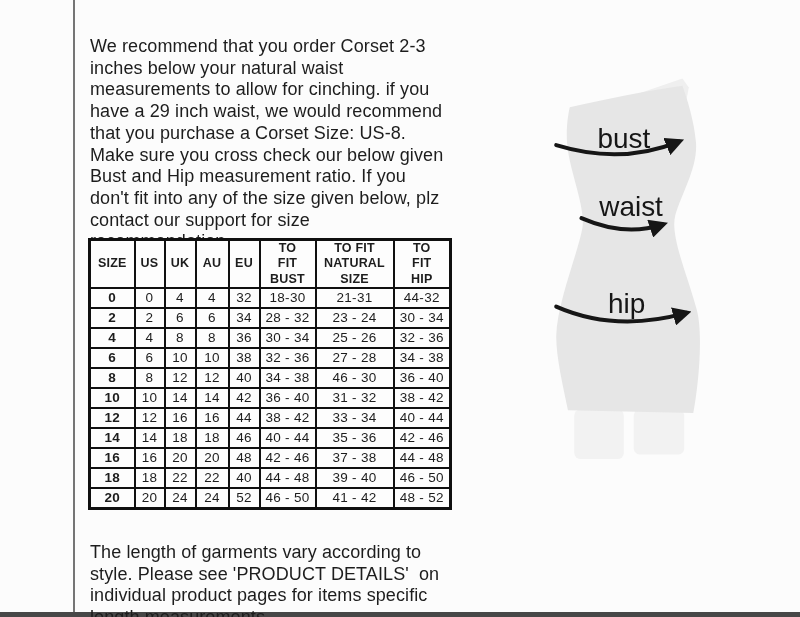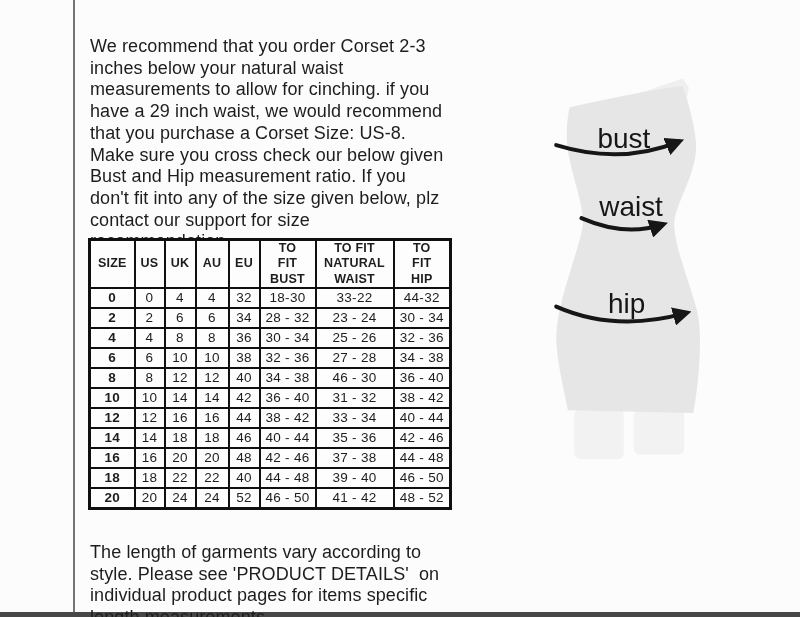--- a/index.html
+++ b/index.html
@@ -83,35 +83,35 @@
         <th>SIZE</th>
         <th>US</th>
         <th>UK</th>
         <th>AU</th>
         <th>EU</th>
         <th>TO
 FIT
 BUST</th>
         <th>TO FIT
 NATURAL
-WAIST</th>
+SIZE</th>
         <th>TO
 FIT
 HIP</th>
       </tr>
     </thead>
     <tbody>
       <tr>
         <td class="size-col">0</td>
         <td>0</td>
         <td>4</td>
         <td>4</td>
         <td>32</td>
         <td>18-30</td>
-        <td>33-22</td>
+        <td>21-31</td>
         <td>44-32</td>
       </tr>
       <tr>
         <td class="size-col">2</td>
         <td>2</td>
         <td>6</td>
         <td>6</td>
         <td>34</td>
         <td>28 - 32</td>
         <td>23 - 24</td>

